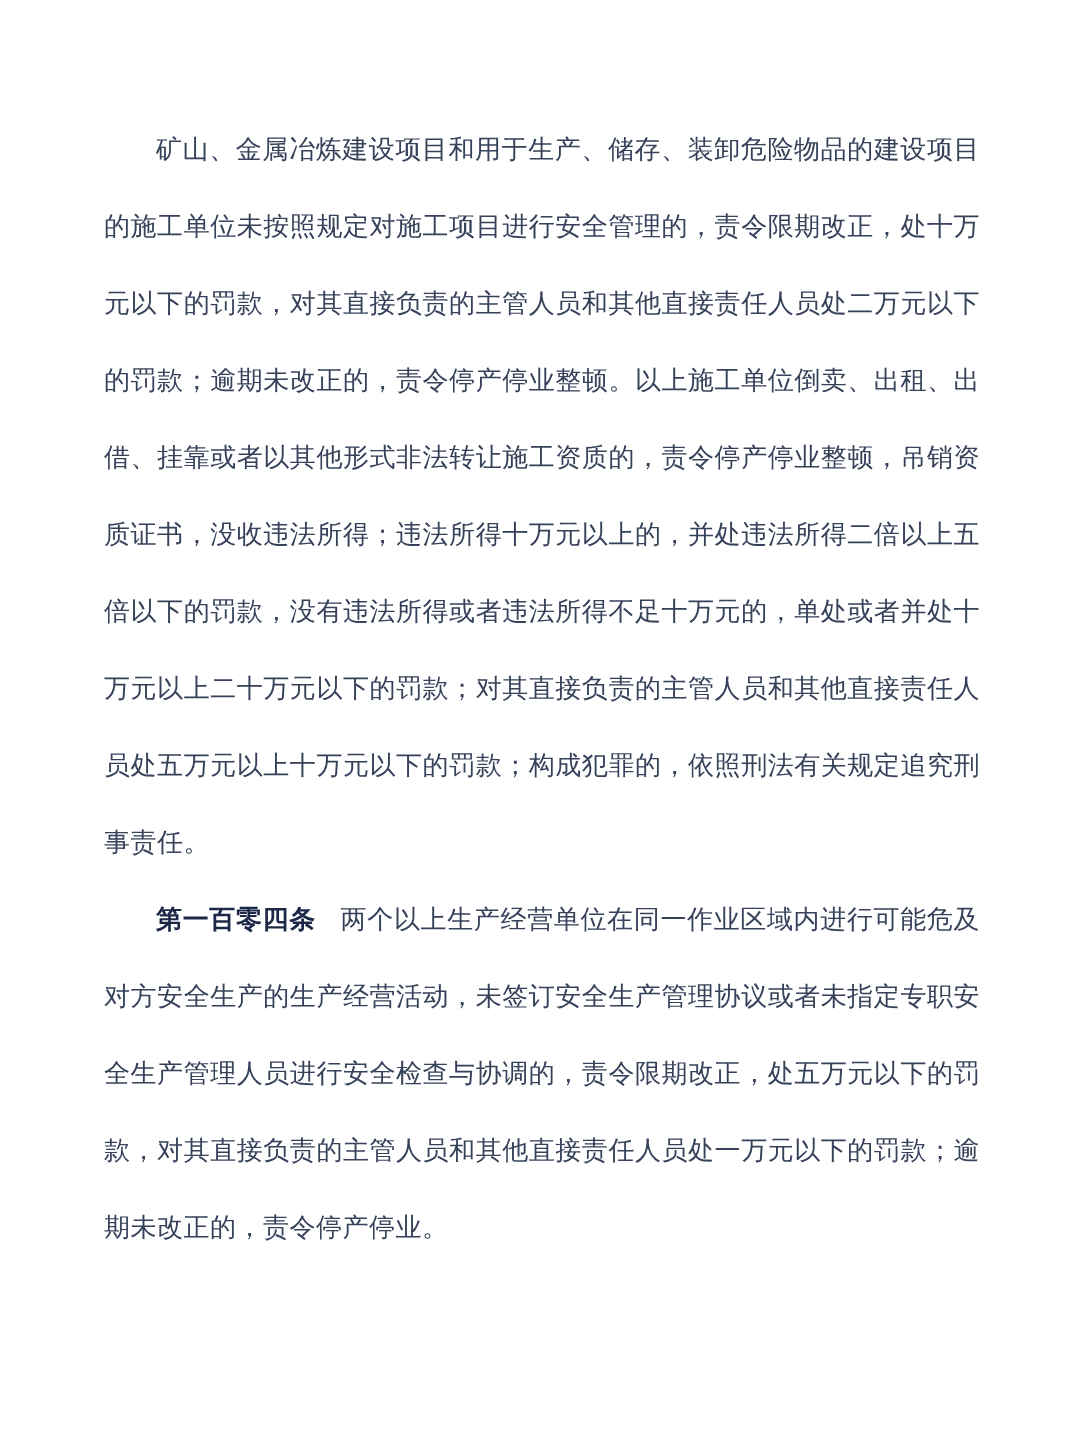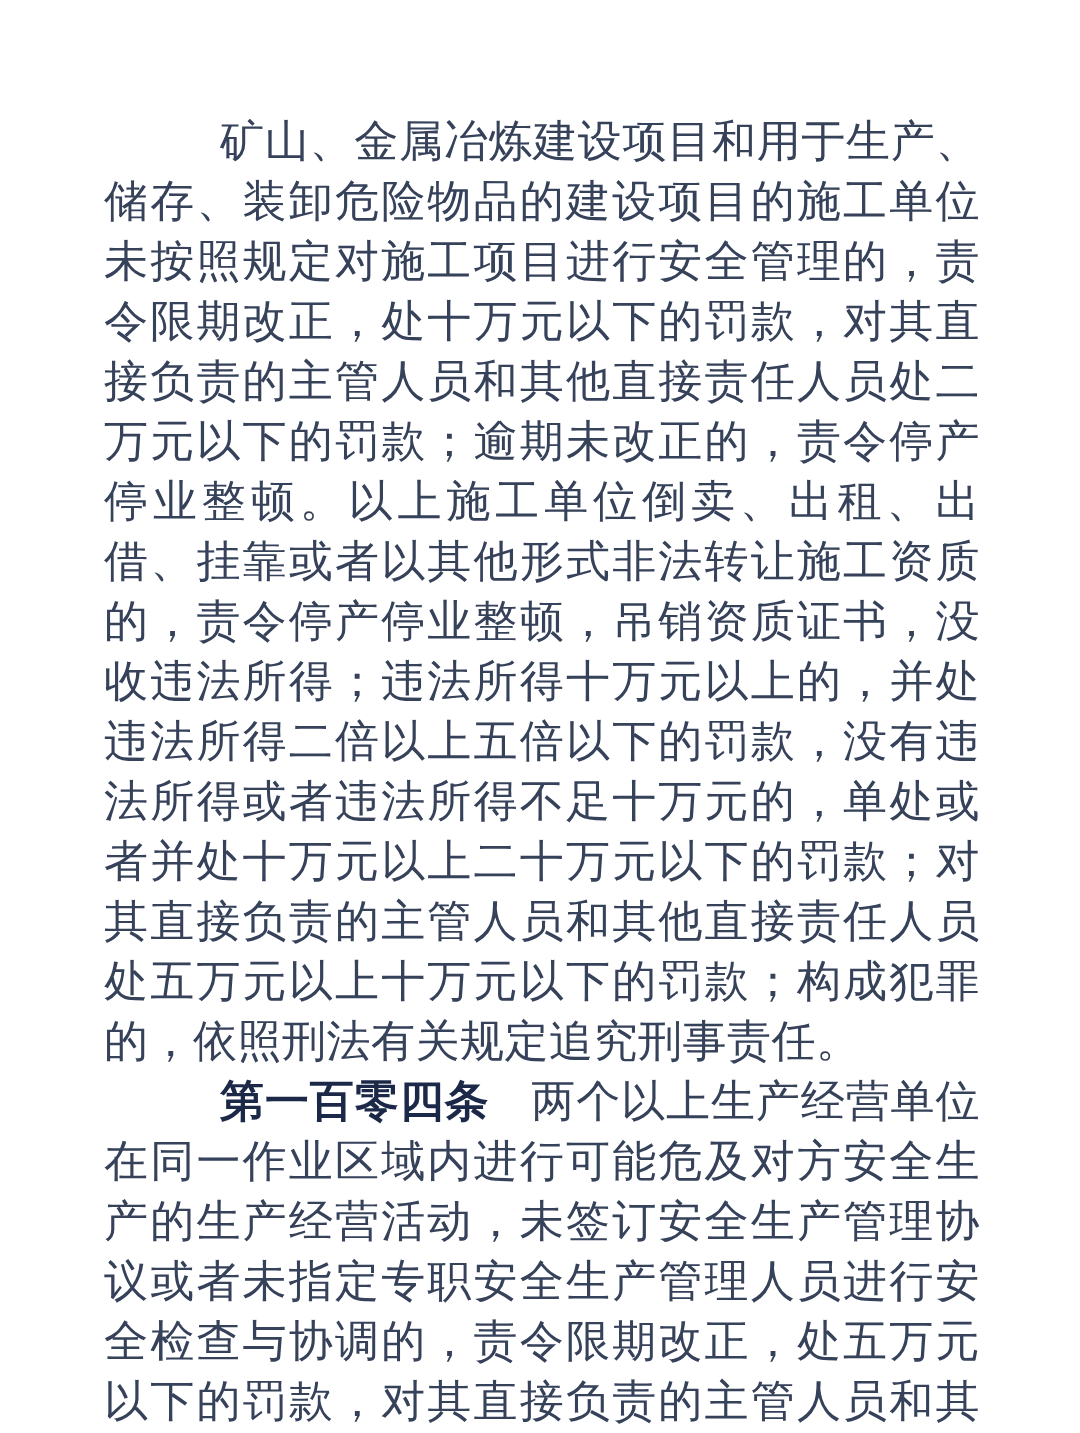--- a/index.html
+++ b/index.html
@@ -16,32 +16,31 @@
   .doc-page {
     box-sizing: border-box;
     width: 1080px;
     height: 1433px;
     padding: 111px 100px 0 104px;
     background: var(--page-bg, #ffffff);
   }
   .para {
     margin: 0;
     font-family: "DejaVu Serif", "Liberation Serif", serif;
-    font-size: 44px;
-    line-height: 60px;
+    font-size: 26px;
+    line-height: 77px;
     color: var(--body-color, #36415a);
     text-align: justify;
     text-indent: 2em;
     letter-spacing: 0.5px;
   }
   .article-no {
     font-family: "DejaVu Sans", "Liberation Sans", sans-serif;
     font-weight: 700;
     color: var(--heading-color, #1c2847);
-    margin-left: 28px;
   }
   .article-no:not(:empty) {
     margin-right: 0.95em;
   }
 </style>
 </head>
 <body>
 
 <div class="doc-page">
 

